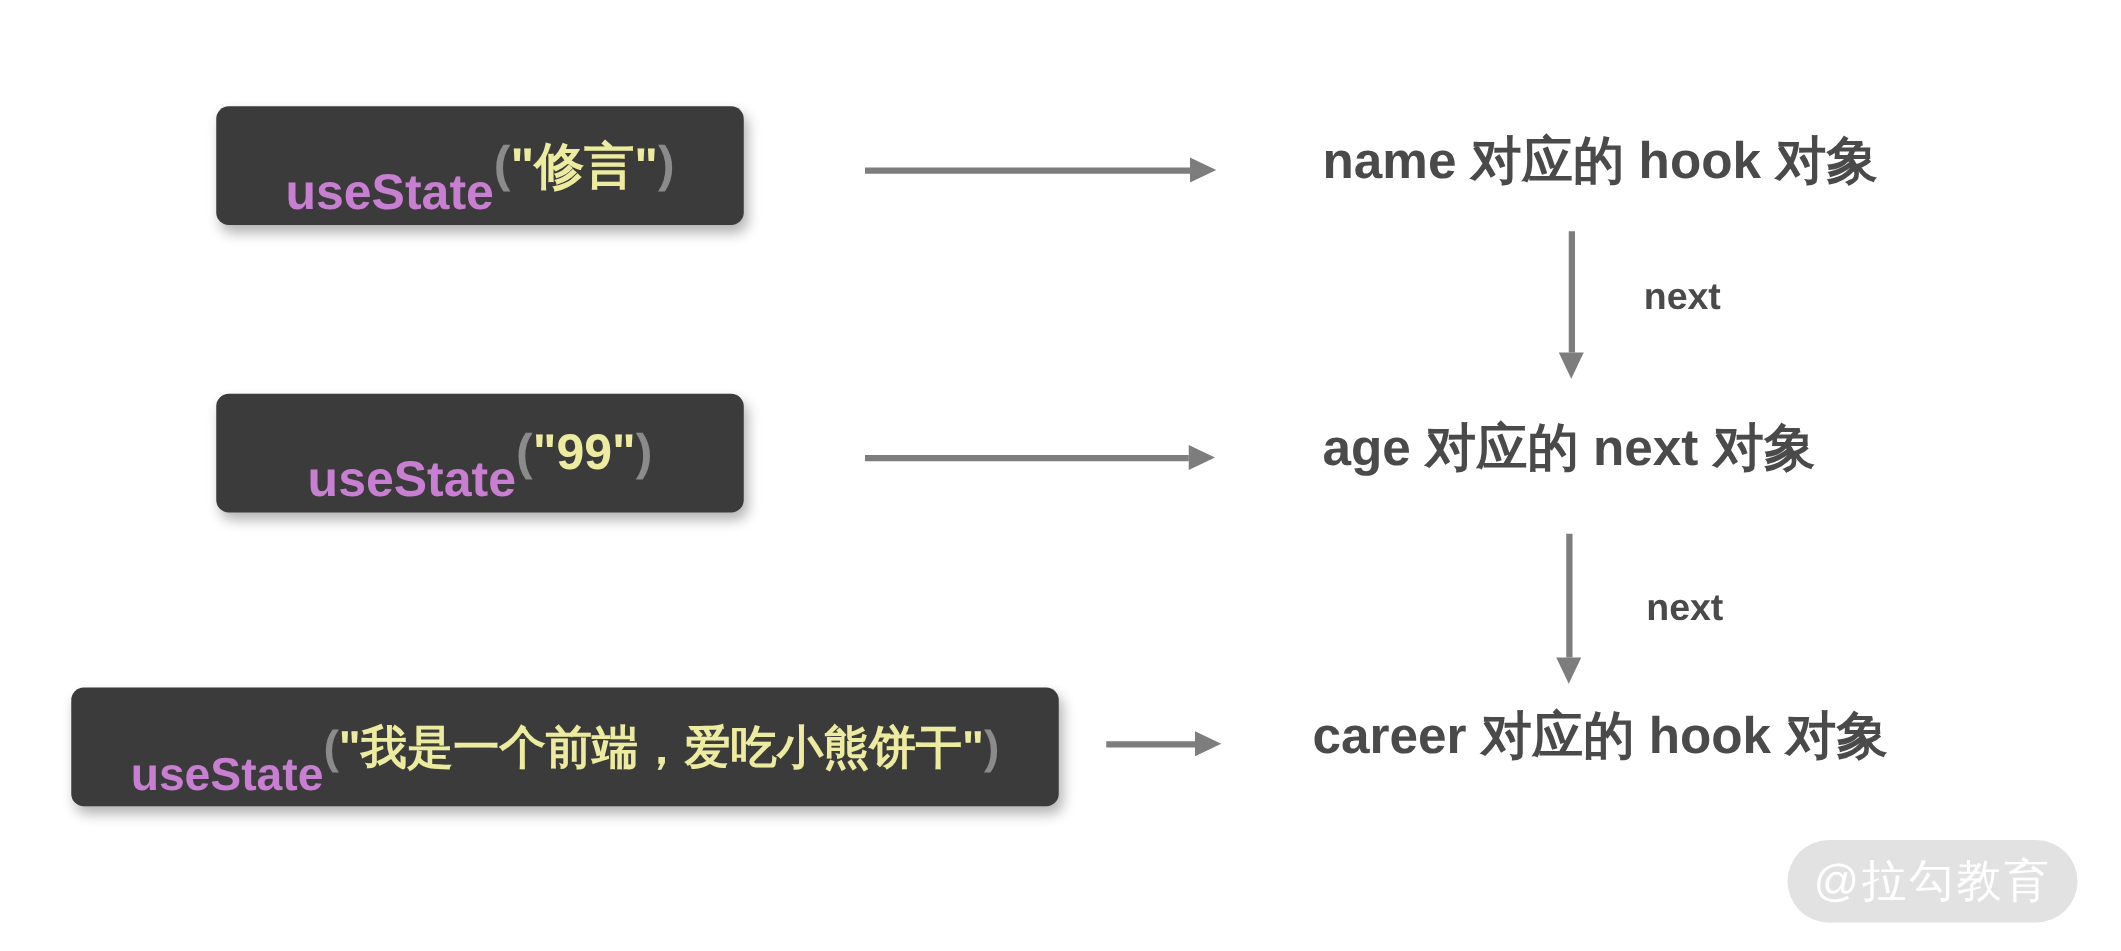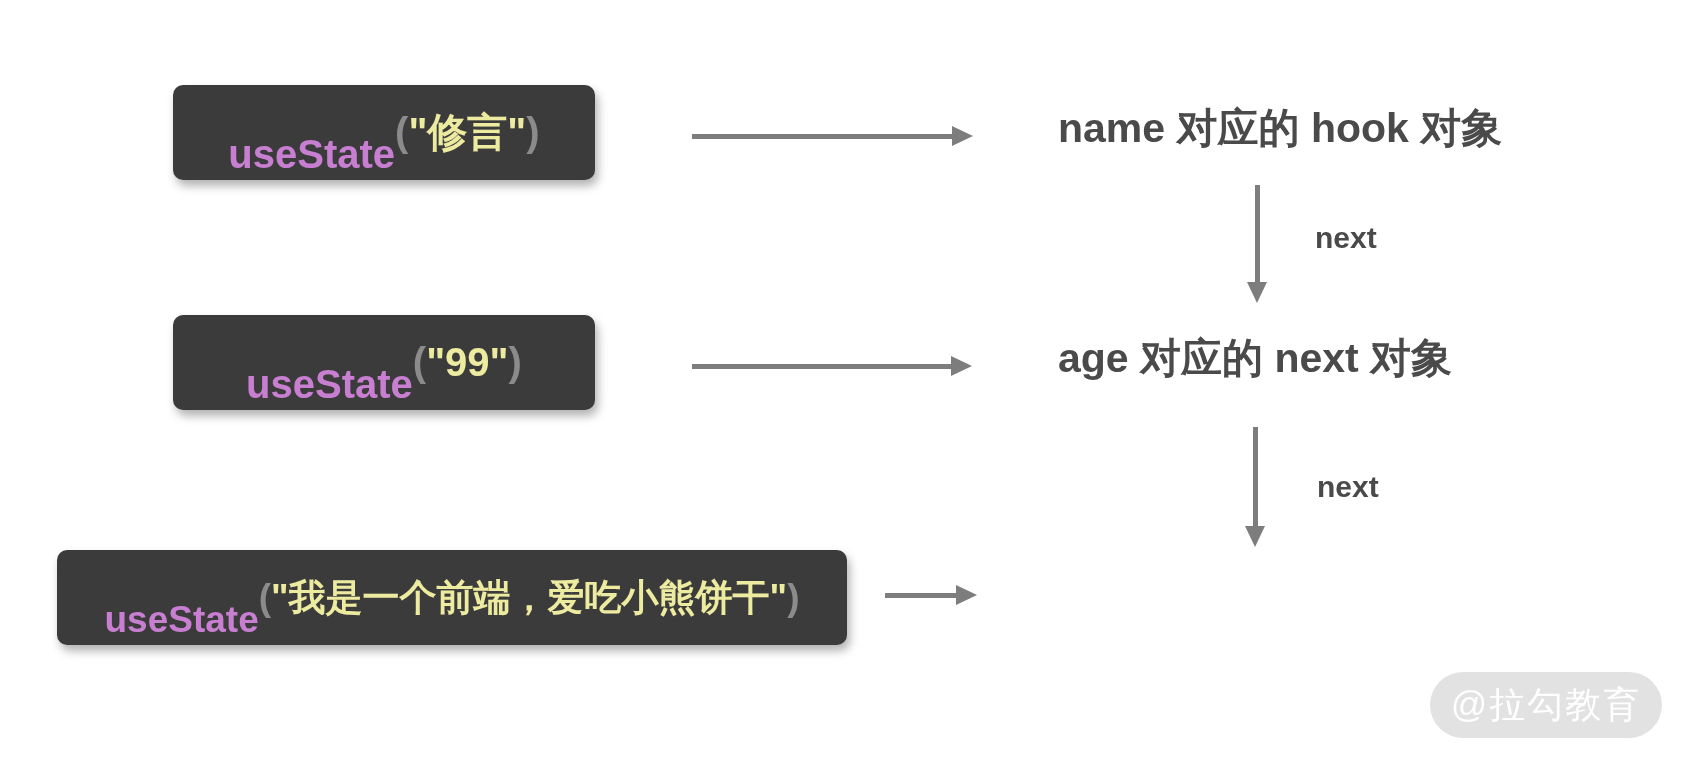--- a/index.html
+++ b/index.html
@@ -109,18 +109,19 @@
   </div>
   <div class="next-label next2">next</div>
 
   <div class="codebox box3"><span class="fn">useState</span><span class="paren">(</span><span class="str">"我是一个前端，爱吃小熊饼干"</span><span class="paren">)</span></div>
 
   <div class="harrow harrow3">
     <div class="hshaft"></div>
     <div class="hhead"></div>
   </div>
 
+  <div class="hook-label label3">career 对应的 hook 对象</div>
 
   <div class="watermark">
     <span>@拉勾教育</span>
   </div>
 
 </div>
 
 </body></html>

